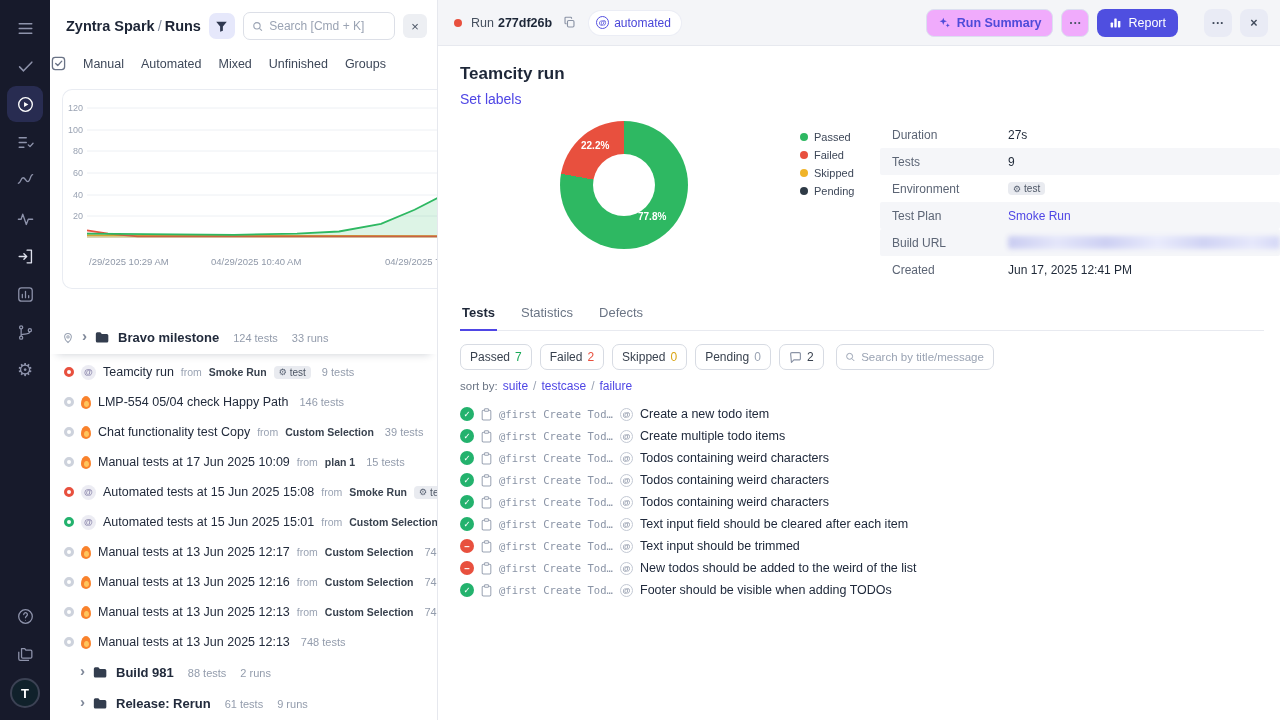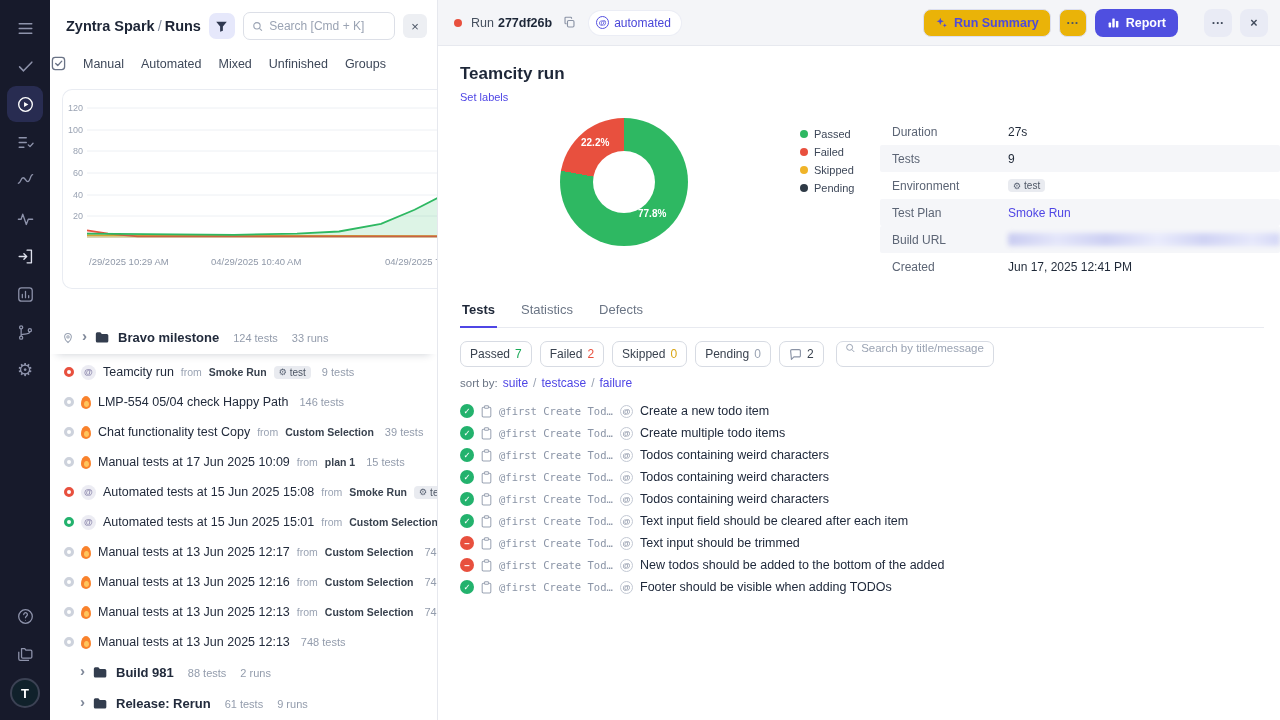--- a/index.html
+++ b/index.html
@@ -66,29 +66,29 @@
 .content{flex:1;min-width:0;display:flex;flex-direction:column;background:#fff}
 .mtop{height:46px;background:#f4f5f8;border-bottom:1px solid #e7e9ef;display:flex;align-items:center;gap:9px;padding:0 12px 0 16px;flex:0 0 auto}
 .runstat{width:8px;height:8px;border-radius:50%;background:#e8503e;flex:0 0 auto}
 .runlbl{font-size:12.5px;color:#46505f}
 .runid{font-size:12.5px;font-weight:700;color:#1d2738;margin-left:-5px}
 .copy-btn{color:#8a93a5;display:flex;padding:2px}
 .autobadge{display:flex;align-items:center;gap:5px;background:#fff;border-radius:999px;height:24px;padding:0 10px 0 7px;color:#4a46d8;font-size:12px;margin-left:2px;box-shadow:0 0 0 1px #ebedf5;cursor:pointer}
 .atcirc{width:13px;height:13px;border-radius:50%;border:1.3px solid #5550e0;font-size:8px;font-weight:700;display:flex;align-items:center;justify-content:center}
 .mtop-right{margin-left:auto;display:flex;align-items:center;gap:8px}
 .btn{display:inline-flex;align-items:center;gap:6px;height:28px;border-radius:8px;font-size:12.5px}
-.btn.white{background:#eab308;border:1px solid #dcdff0;color:#4f4bd9;padding:0 11px;font-weight:600}
+.btn.white{background:#f0abfc;border:1px solid #dcdff0;color:#4f4bd9;padding:0 11px;font-weight:600}
 .btn.sq{width:28px;justify-content:center;padding:0}
 .btn.white.sq{color:#4b5565;font-weight:700}
-.btn.primary{background:#4f4fe0;color:#fff;padding:0 12px;font-weight:700}
+.btn.primary{background:#4f4fe0;color:#fff;padding:0 12px;font-weight:400}
 .btn.ghost{background:#e9ebf5;color:#414b5c;width:28px;justify-content:center;padding:0;font-weight:700}
 .gap{width:10px}
 .mbody{flex:1;padding:18px 16px 0 22px;overflow:hidden}
 .mtitle{font-size:17px;font-weight:700;color:#1e2738}
-.setlabels{display:inline-block;margin-top:7px;font-size:11px;color:#4f46e5;cursor:pointer}
+.setlabels{display:inline-block;margin-top:7px;font-size:14px;color:#4f46e5;cursor:pointer}
 
 .overview{display:flex;align-items:flex-start;margin-top:14px}
 .donut{width:128px;height:128px;border-radius:50%;position:relative;margin-left:100px;flex:0 0 auto}
 .donut::after{content:"";position:absolute;inset:33px;background:#fff;border-radius:50%}
 .dlabel{position:absolute;color:#fff;font-size:10px;font-weight:700;z-index:2}
 .dlabel.f{left:21px;top:19px}
 .dlabel.p{left:78px;top:90px}
 .legend{margin-left:112px;margin-top:10px;display:flex;flex-direction:column;gap:6px;flex:0 0 auto;width:70px}
 .litem{display:flex;align-items:center;gap:6px;font-size:11px;color:#3d4758}
 .ldot{width:8px;height:8px;border-radius:50%;flex:0 0 auto}
@@ -103,21 +103,21 @@
 .dlink{color:#4f46e5;cursor:pointer}
 .redact{width:330px;height:13px;border-radius:3px;background:linear-gradient(90deg,#c9ccf1 0%,#e4e6fa 18%,#cdd0f3 36%,#e9ebfc 55%,#d0d3f4 72%,#e6e8fb 90%,#d4d7f6 100%);filter:blur(2.5px)}
 
 .mtabs{display:flex;gap:22px;margin-top:22px;border-bottom:1px solid #e8eaf0}
 .mtab{font-size:13px;color:#6b7585;padding:0 2px 9px;cursor:pointer}
 .mtab.active{color:#1e2738;font-weight:700;border-bottom:2px solid #4f46e5;margin-bottom:-1px}
 .chips{display:flex;align-items:center;gap:8px;margin-top:13px}
 .chip{display:inline-flex;align-items:center;gap:5px;height:26px;border:1px solid #d7dbe3;border-radius:7px;padding:0 9px;font-size:12px;color:#39424f;background:#fff;cursor:pointer}
 .cnt.green{color:#18a957}.cnt.red{color:#e8503e}.cnt.yellow{color:#d9a514}.cnt.gray{color:#9aa3b3}
 .chip .bubble{color:#8a93a5;display:flex}
-.msearch{display:flex;align-items:flex-start;gap:6px;height:26px;border:1px solid #d7dbe3;border-radius:7px;padding:0 8px;color:#9aa3b3;width:158px;margin-left:4px;background:#fff}
+.msearch{display:flex;align-items:center;gap:6px;height:26px;border:1px solid #d7dbe3;border-radius:7px;padding:0 8px;color:#9aa3b3;width:158px;margin-left:4px;background:#fff}
 .msearch input{width:100%;font-size:11.5px;color:#333}
 .msearch input::placeholder{color:#9aa3b3}
 .sortrow{display:flex;align-items:center;gap:5px;margin-top:9px}
 .sortlbl{color:#6b7585;font-size:11.5px}
 .sortlink{color:#4f46e5;cursor:pointer;font-size:12px}
 .sortsep{color:#9aa3b3;font-size:12px}
 .tests{margin-top:10px}
 .trowm{display:flex;align-items:center;height:22px;gap:7px}
 .tstat{width:14px;height:14px;border-radius:50%;color:#fff;display:flex;align-items:center;justify-content:center;flex:0 0 auto}
 .tstat.passed{background:#23b26d;font-size:8.5px}
@@ -679,21 +679,21 @@
               <span>−</span>
             </span>
           <span class="clip-icon">
               <svg width="11" height="13" viewBox="0 0 14 16" fill="none" stroke="currentColor" stroke-width="1.3">
                 <rect x="1.5" y="2.5" width="11" height="12.5" rx="1.5"></rect>
                 <rect x="4.5" y="0.8" width="5" height="3" rx="1" fill="#fff"></rect>
               </svg>
             </span>
           <span class="suitetag">@first Create Todos…</span>
           <span class="atmini">@</span>
-          <span class="ttitle">New todos should be added to the bottom of the added</span>
+          <span class="ttitle">New todos should be added to the weird of the list</span>
         </div>
 
         <div class="trowm">
           <span class="tstat passed">
               <span>✓</span>
             </span>
           <span class="clip-icon">
               <svg width="11" height="13" viewBox="0 0 14 16" fill="none" stroke="currentColor" stroke-width="1.3">
                 <rect x="1.5" y="2.5" width="11" height="12.5" rx="1.5"></rect>
                 <rect x="4.5" y="0.8" width="5" height="3" rx="1" fill="#fff"></rect>

